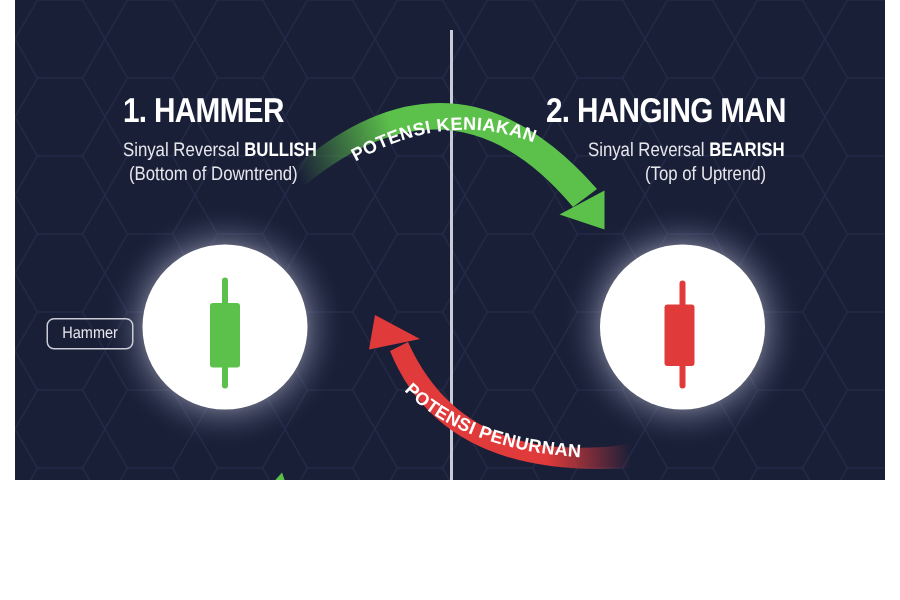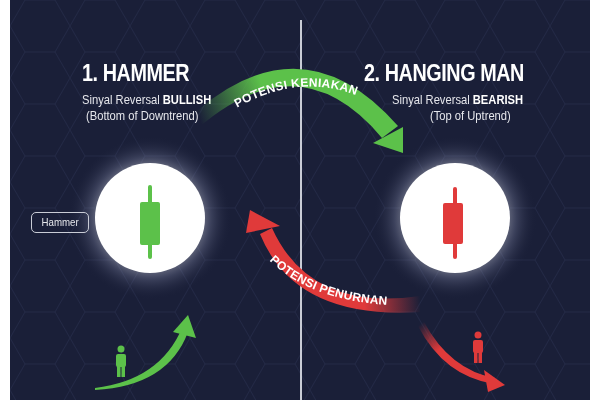--- a/index.html
+++ b/index.html
@@ -1,18 +1,18 @@
 <!DOCTYPE html>
 <html><head>
 <meta charset="utf-8">
 <style>
   html, body { margin: 0; padding: 0; }
   body { width: 600px; height: 400px; background: #ffffff; position: relative; overflow: hidden;
          font-family: "Liberation Sans", "DejaVu Sans", sans-serif; }
-  .panel { position: absolute; left: 10px; top: 0; width: 580px; height: 400px; background: #1a1f38; overflow: hidden; }
+  .panel { position: absolute; left: 10px; top: 0; width: 580px; height: 320px; background: #1a1f38; overflow: hidden; }
   .hex { position: absolute; inset: 0; }
   .divider { position: absolute; left: 290px; top: 20px; width: 2px; height: 380px; background: #c9ccd6; }
   .title { position: absolute; color: #ffffff; font-weight: bold; font-size: 23px; letter-spacing: -0.5px;
            transform: scaleX(0.86); transform-origin: left top; white-space: nowrap; }
   .sub { position: absolute; color: #e6e7ec; font-size: 13px; white-space: nowrap;
          transform: scaleX(0.86); transform-origin: left top; }
   .sub b { font-weight: bold; color: #ffffff; }
   .circle { position: absolute; width: 110px; height: 110px; border-radius: 50%; background: #ffffff; }
   .label-box { position: absolute; height: 19px; border: 1.5px solid #c9ccd6; border-radius: 5px;
                color: #e6e7ec; font-size: 11px; line-height: 19px; text-align: center; box-sizing: content-box; }

